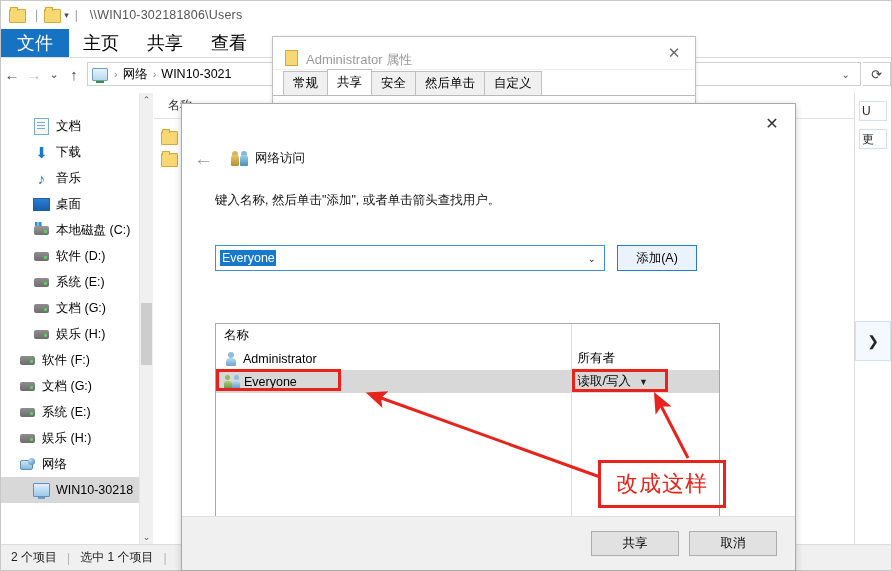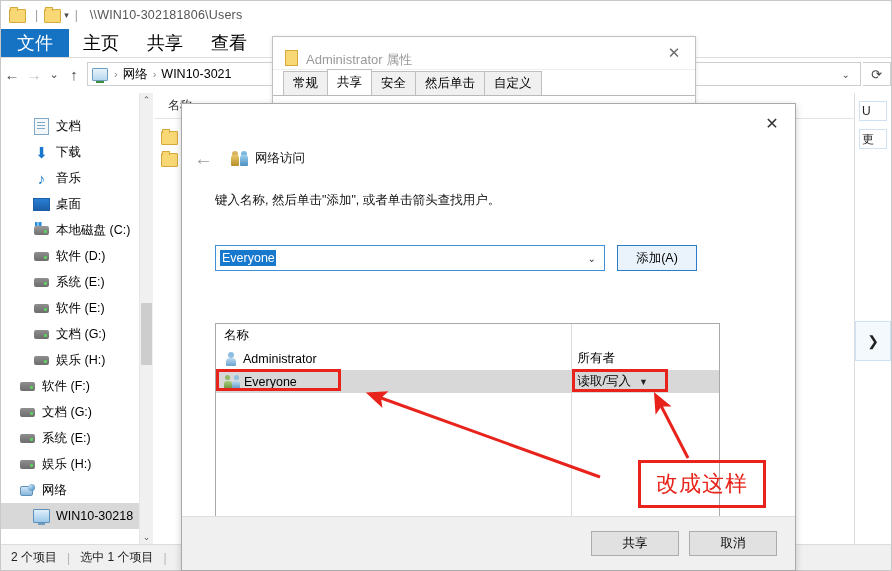--- a/index.html
+++ b/index.html
@@ -349,26 +349,20 @@
       <div class="sb-item indent">
         <span class="sb-ico">
             <span class="drive-ico"></span>
           </span>
         <span>系统 (E:)</span>
       </div>
       <div class="sb-item indent">
         <span class="sb-ico">
             <span class="drive-ico"></span>
           </span>
-        <span>软件 (E:)</span>
-      </div>
-      <div class="sb-item indent">
-        <span class="sb-ico">
-            <span class="drive-ico"></span>
-          </span>
         <span>文档 (G:)</span>
       </div>
       <div class="sb-item indent">
         <span class="sb-ico">
             <span class="drive-ico"></span>
           </span>
         <span>娱乐 (H:)</span>
       </div>
       <div class="sb-item">
         <span class="sb-ico">
@@ -523,21 +517,21 @@
     <div class="wz-footer">
       <div class="wz-btn">共享</div>
       <div class="wz-btn">取消</div>
     </div>
   </div>
 
   <div class="anno anno-rect" style="left:216px; top:369px; width:125px; height:22px;"></div>
 
   <div class="anno anno-rect" style="left:572px; top:369px; width:96px; height:23px;"></div>
 
-  <div class="anno anno-label" style="left:638px; top:460px; width:122px; height:42px;align-items:center;">
+  <div class="anno anno-label" style="left:598px; top:460px; width:122px; height:42px;align-items:center;">
     <span>改成这样</span>
   </div>
 
   <svg class="anno-svg" viewBox="0 0 892 571">
     <defs>
       <marker id="ah" markerWidth="7" markerHeight="7" refX="5.5" refY="3.5" orient="auto">
         <path d="M7,3.5 L0,0.5 L1.6,3.5 L0,6.5 Z" fill="#e8231b"></path>
       </marker>
     </defs>
     <line x1="600" y1="477" x2="370" y2="394" stroke="#e8231b" stroke-width="3" marker-end="url(#ah)"></line>

